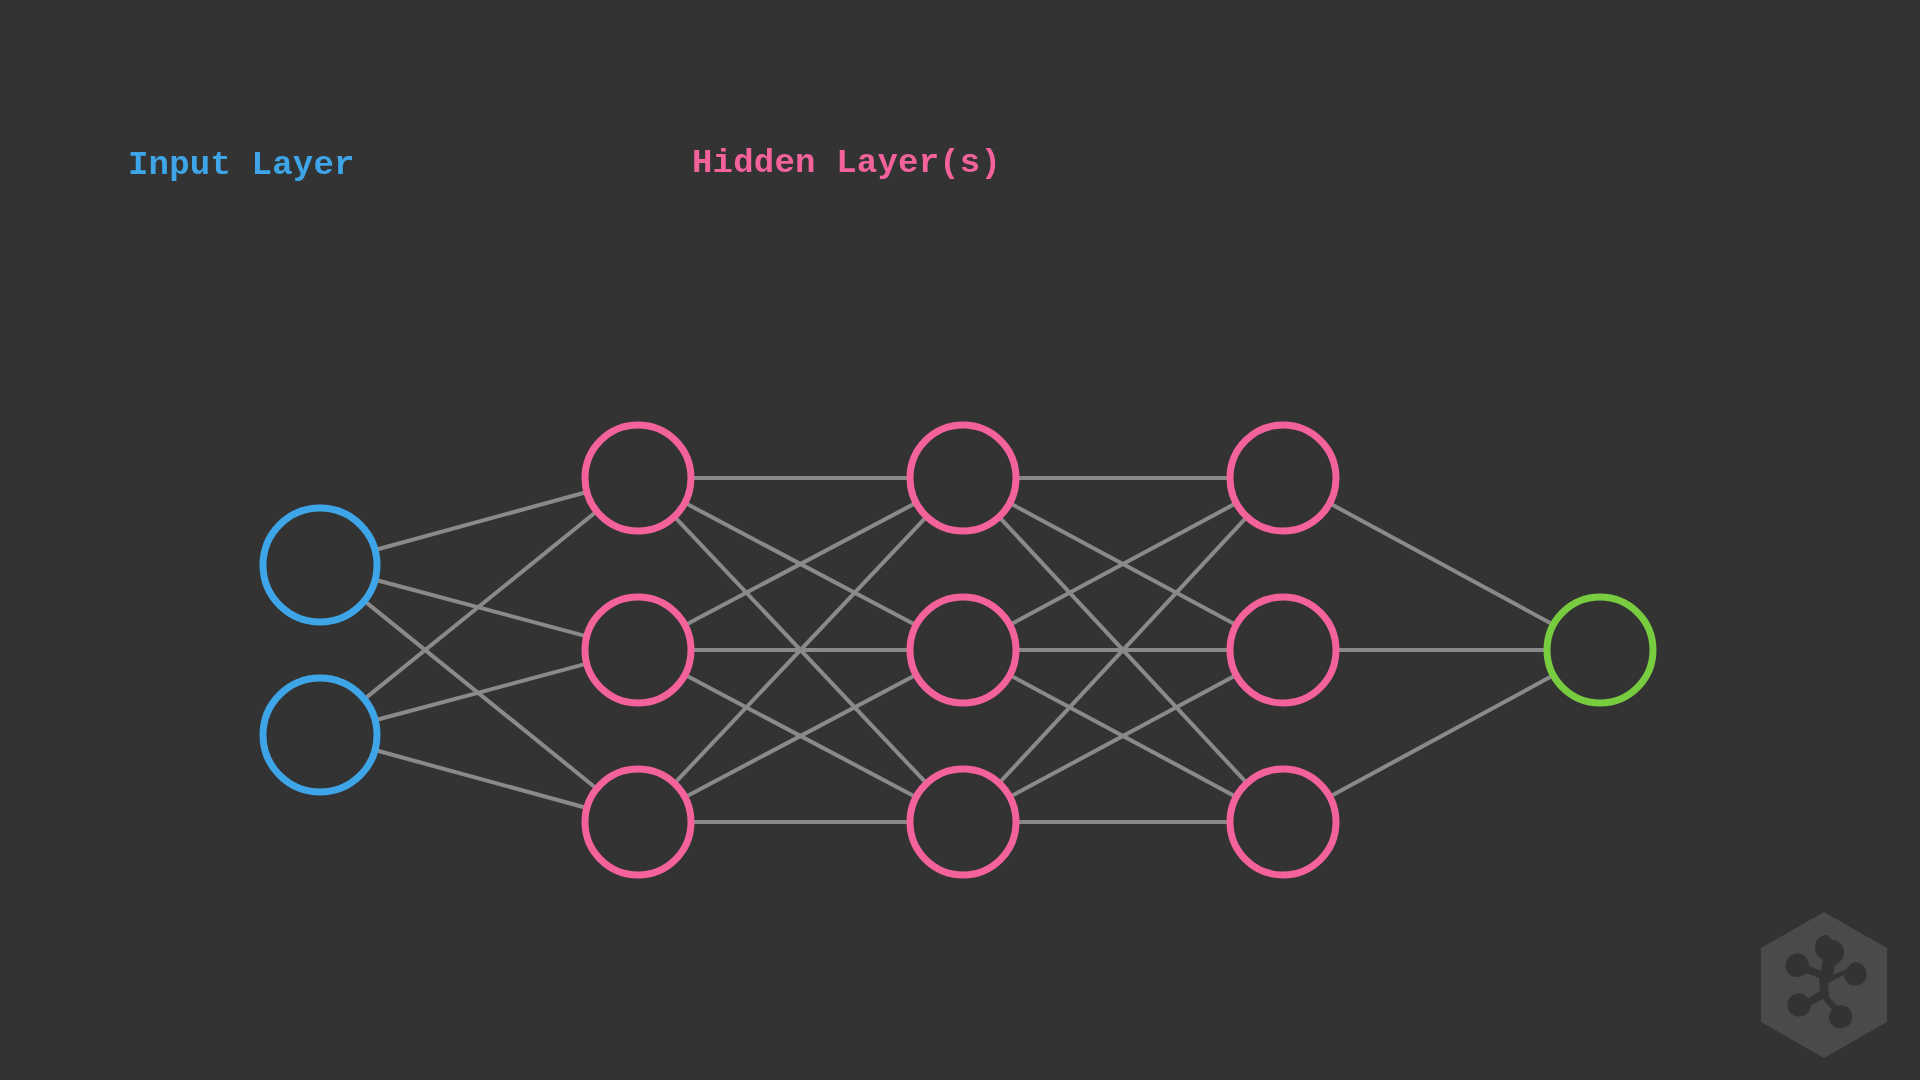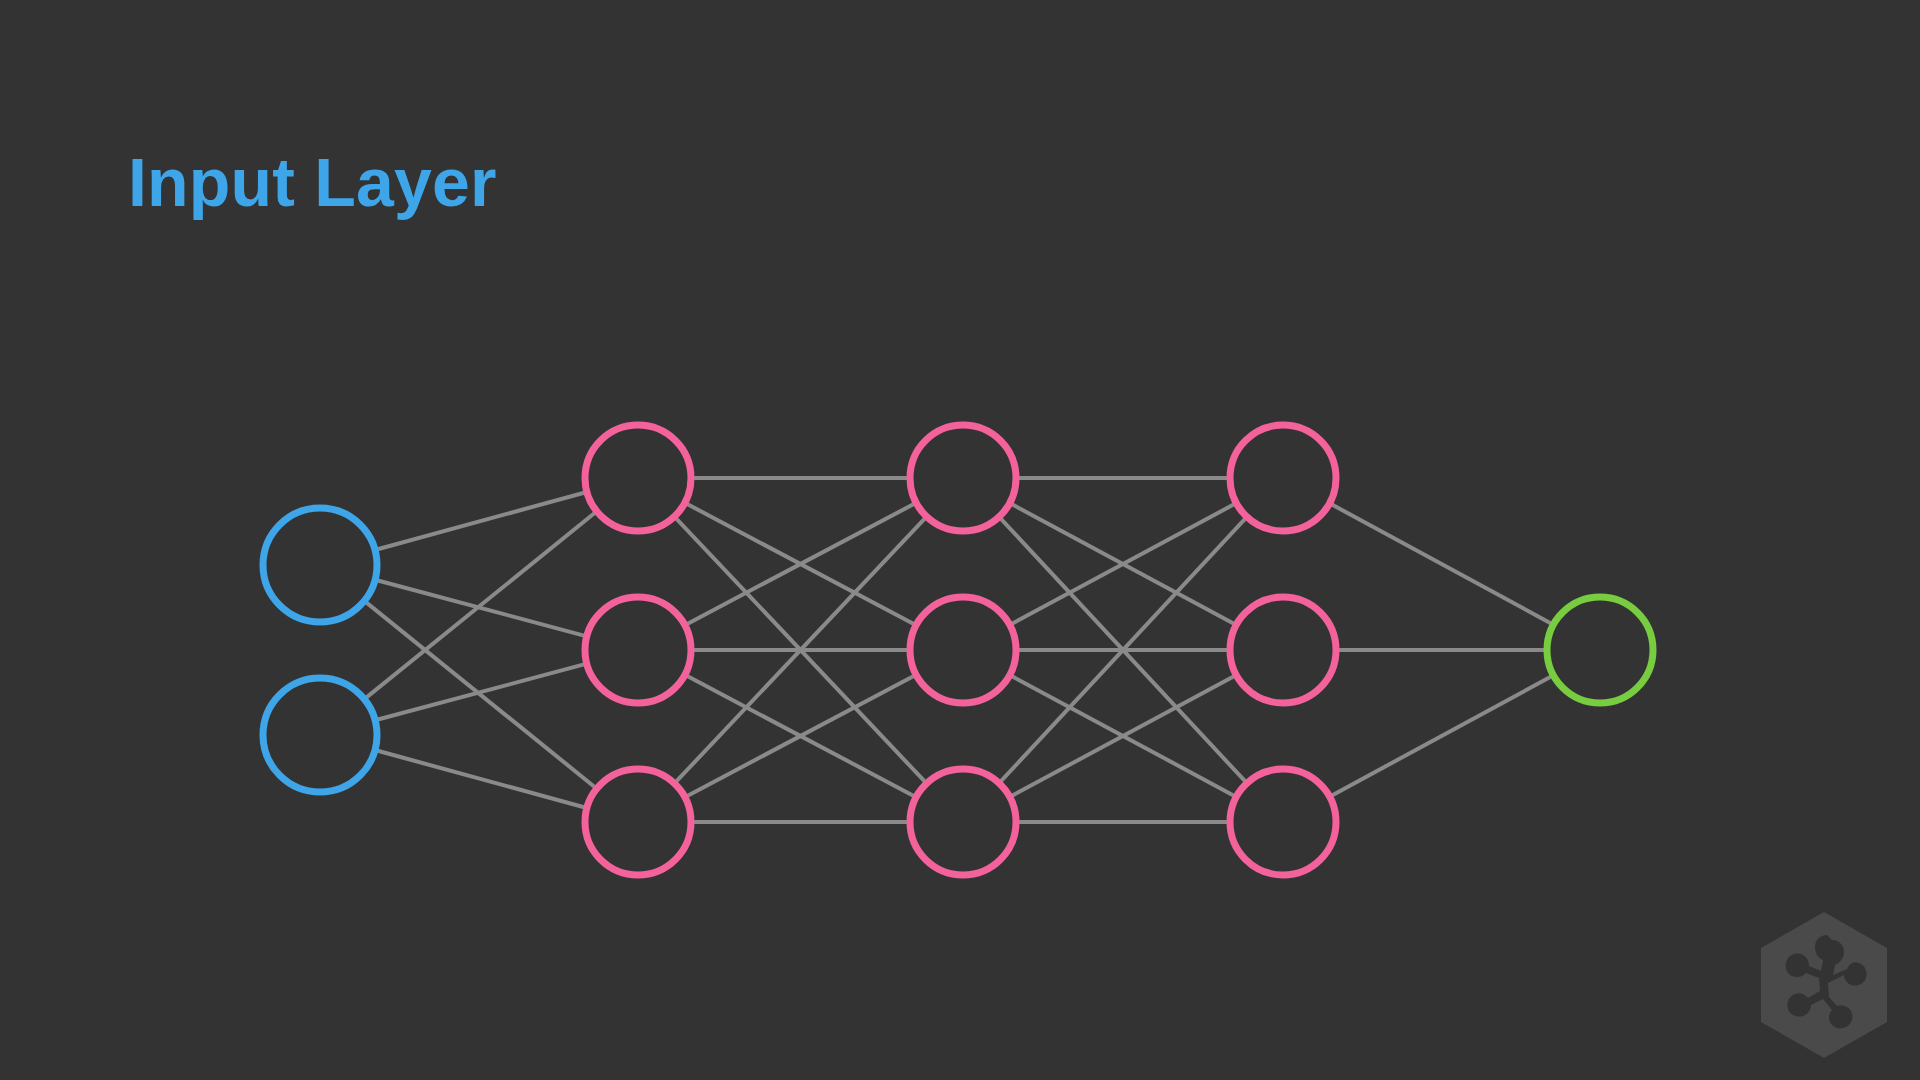--- a/index.html
+++ b/index.html
@@ -27,26 +27,26 @@
   .layer-titles {
     position: absolute;
     left: 0;
     top: 0;
     width: 1920px;
     height: 230px;
     pointer-events: none;
   }
   .layer-title {
     position: absolute;
-    font-size: 68px;
+    font-size: 34px;
     font-weight: 700;
     letter-spacing: 0.2px;
     white-space: nowrap;
     line-height: 1;
-    font-family: Liberation Sans, sans-serif;
+    font-family: Liberation Mono, monospace;
   }
   #title-input  { left: 128px;  top: 148px; }
   #title-hidden { left: 692px;  top: 146px; }
   #title-output { left: 1380px; top: 146px; }
 
   
   #network-svg {
     position: absolute;
     left: 0;
     top: 0;
@@ -112,20 +112,21 @@
         <circle cx="963" cy="822" r="53" fill="none" stroke="#F4629B" stroke-width="7"></circle>
         <circle cx="1283" cy="478" r="53" fill="none" stroke="#F4629B" stroke-width="7"></circle>
         <circle cx="1283" cy="650" r="53" fill="none" stroke="#F4629B" stroke-width="7"></circle>
         <circle cx="1283" cy="822" r="53" fill="none" stroke="#F4629B" stroke-width="7"></circle>
         <circle cx="1600" cy="650" r="53" fill="none" stroke="#77CC3F" stroke-width="7"></circle>
       </g>
   </svg>
 
   <div class="layer-titles">
     <div class="layer-title" id="title-input" style="color: rgb(61, 165, 232);">Input Layer</div>
+    <div class="layer-title" id="title-hidden" style="color: rgb(244, 98, 155);">Hidden Layer(s)</div>
   </div>
 
   <svg id="watermark" viewBox="0 0 140 150" xmlns="http://www.w3.org/2000/svg">
     <path d="M70 2 L133 38 L133 112 L70 148 L7 112 L7 38 Z" fill="#4a4a4a"></path>
     <path d="M78 30
              c 7 0 12 5 12 12 c 0 6 -4 11 -9 13
              l -2 10 l 14 -6 c 2 -5 7 -8 12 -6
              c 6 2 9 9 7 15 c -2 6 -9 9 -15 7
              c -4 -2 -7 -6 -7 -10 l -16 8 l 1 14
              l 8 9 c 5 -2 11 0 14 5 c 3 6 1 13 -5 16

